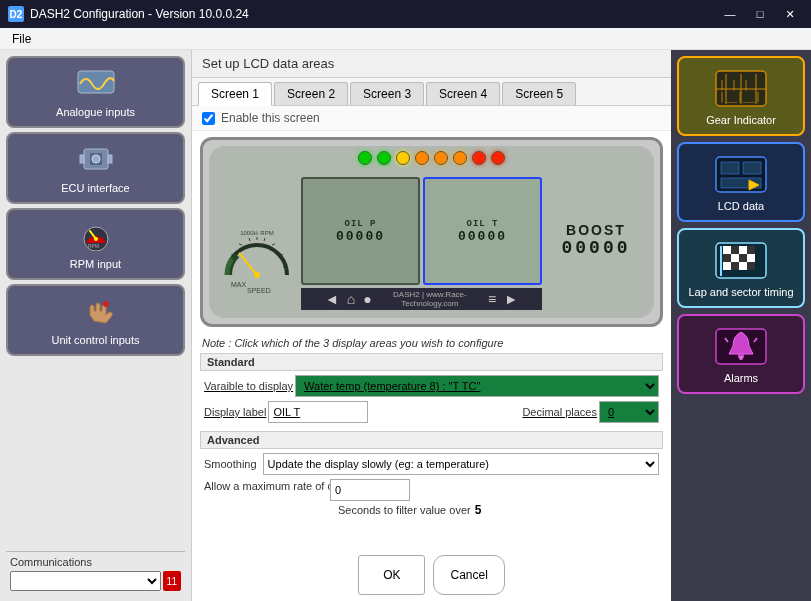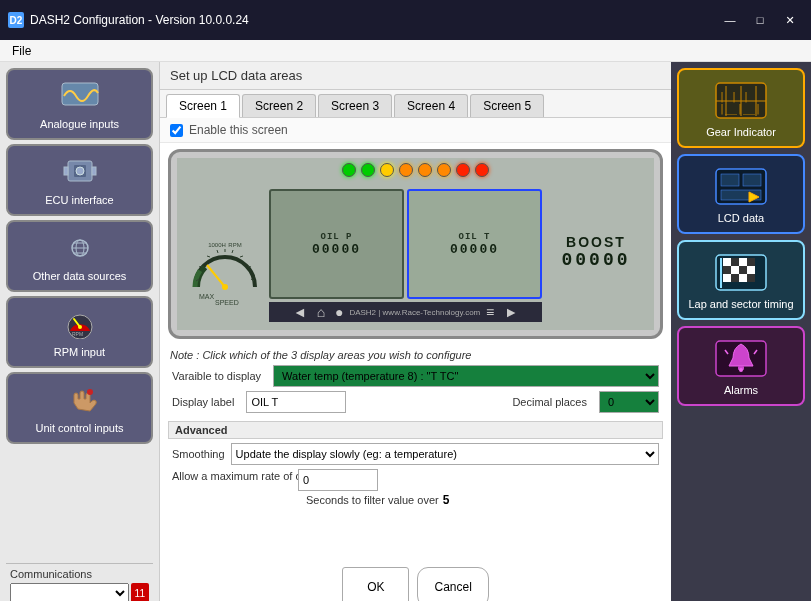--- a/index.html
+++ b/index.html
@@ -2,21 +2,21 @@
 <html><head>
   <meta charset="utf-8">
   <style>
     * { box-sizing: border-box; margin: 0; padding: 0; }
     body { font-family: 'Segoe UI', Tahoma, Geneva, Verdana, sans-serif; font-size: 12px; background: #f0f0f0; width: 811px; height: 601px; overflow: hidden; }
 
     
     .titlebar {
       background: #1a1a2e;
       color: white;
-      height: 40px;
+      height: 28px;
       display: flex;
       align-items: center;
       padding: 0 8px;
       user-select: none;
     }
     .titlebar-icon { width: 16px; height: 16px; background: #4a9eff; border-radius: 2px; margin-right: 6px; display: flex; align-items: center; justify-content: center; font-size: 10px; font-weight: bold; color: white; }
     .titlebar-title { flex: 1; font-size: 12px; }
     .titlebar-controls { display: flex; gap: 4px; }
     .titlebar-btn { width: 26px; height: 20px; background: transparent; border: none; color: white; cursor: pointer; font-size: 11px; display: flex; align-items: center; justify-content: center; }
 
@@ -32,21 +32,21 @@
     .menu-item { padding: 2px 8px; cursor: pointer; font-size: 12px; }
 
     
     .main-layout {
       display: flex;
       height: calc(601px - 50px);
     }
 
     
     .left-sidebar {
-      width: 160px;
+      width: 192px;
       background: #e8e8e8;
       border-right: 1px solid #ccc;
       display: flex;
       flex-direction: column;
       padding: 6px;
       gap: 4px;
       overflow-y: auto;
     }
     .sidebar-btn {
       background: #5a5a7a;
@@ -138,21 +138,21 @@
       margin: 6px 8px;
       border-radius: 12px;
       border: 3px solid #888;
       padding: 6px;
       position: relative;
       height: 190px;
       overflow: hidden;
     }
     .dash-inner {
       background: #b0b8b0;
-      border-radius: 0;
+      border-radius: 16px;
       height: 100%;
       position: relative;
       overflow: hidden;
     }
 
     
     .indicator-lights {
       display: flex;
       justify-content: center;
       gap: 5px;
@@ -287,23 +287,24 @@
       font-weight: 600;
       color: #333;
       background: #eeeeee;
       border: 1px solid #ccc;
       padding: 2px 6px;
       margin-bottom: 4px;
     }
     .config-row {
       display: flex;
       align-items: center;
-      gap: 12px;
+      gap: 2px;
       margin-bottom: 4px;
       padding: 0 4px;
+      text-decoration: underline;
     }
     .config-label {
       font-size: 11px;
       color: #333;
       white-space: nowrap;
     }
     .config-input {
       border: 1px solid #aaa;
       padding: 2px 4px;
       font-size: 11px;
@@ -479,32 +480,20 @@
           <rect x="8" y="4" width="24" height="20" rx="2" fill="#7788aa" stroke="#aabbcc" stroke-width="1"></rect>
           <rect x="4" y="10" width="4" height="8" fill="#99aacc" stroke="#aabbcc" stroke-width="1"></rect>
           <rect x="32" y="10" width="4" height="8" fill="#99aacc" stroke="#aabbcc" stroke-width="1"></rect>
           <rect x="14" y="8" width="12" height="12" rx="1" fill="#556688"></rect>
           <circle cx="20" cy="14" r="4" fill="#99aacc" stroke="#ccdde0" stroke-width="1"></circle>
         </svg>
       </div>
       <span>ECU interface</span>
     </button>
 
-    <button class="sidebar-btn">
-      <div class="icon-area">
-        <svg viewBox="0 0 40 30" fill="none" xmlns="http://www.w3.org/2000/svg">
-          <circle cx="20" cy="15" r="8" fill="none" stroke="#aabbcc" stroke-width="1.5"></circle>
-          <ellipse cx="20" cy="15" rx="4" ry="8" fill="none" stroke="#aabbcc" stroke-width="1"></ellipse>
-          <line x1="12" y1="15" x2="28" y2="15" stroke="#aabbcc" stroke-width="1"></line>
-          <line x1="13" y1="10" x2="27" y2="10" stroke="#aabbcc" stroke-width="1"></line>
-          <line x1="13" y1="20" x2="27" y2="20" stroke="#aabbcc" stroke-width="1"></line>
-        </svg>
-      </div>
-      <span>Other data sources</span>
-    </button>
 
     <button class="sidebar-btn">
       <div class="icon-area">
         <svg viewBox="0 0 40 30" fill="none" xmlns="http://www.w3.org/2000/svg">
           <circle cx="20" cy="18" r="12" fill="#334" stroke="#aaa" stroke-width="1"></circle>
           <path d="M10 22 A11 11 0 0 1 30 22" fill="#cc0000" stroke="#cc0000" stroke-width="0.5"></path>
           <path d="M20 18 L14 10" stroke="#ffff00" stroke-width="2" stroke-linecap="round"></path>
           <circle cx="20" cy="18" r="2" fill="#ffff00"></circle>
           <text x="12" y="27" fill="#aaa" font-size="5">RPM</text>
         </svg>
@@ -625,20 +614,21 @@
             <span class="boost-label">BOOST</span>
             <span class="boost-value">00000</span>
           </div>
         </div>
       </div>
     </div>
 
     <div class="note-text">Note : Click which of the 3 display areas you wish to configure</div>
 
     <div class="config-section">
+      <div class="section-title">Standard</div>
 
       <div class="config-row">
         <span class="config-label">Varaible to display</span>
         <select class="config-select variable-select"><option>Water temp (temperature 8) : "T TC"</option></select>
       </div>
 
       <div class="config-row">
         <span class="config-label">Display label</span>
         <input type="text" class="config-input display-label-input" value="OIL T" style="">
         <span style="flex:1"></span>

